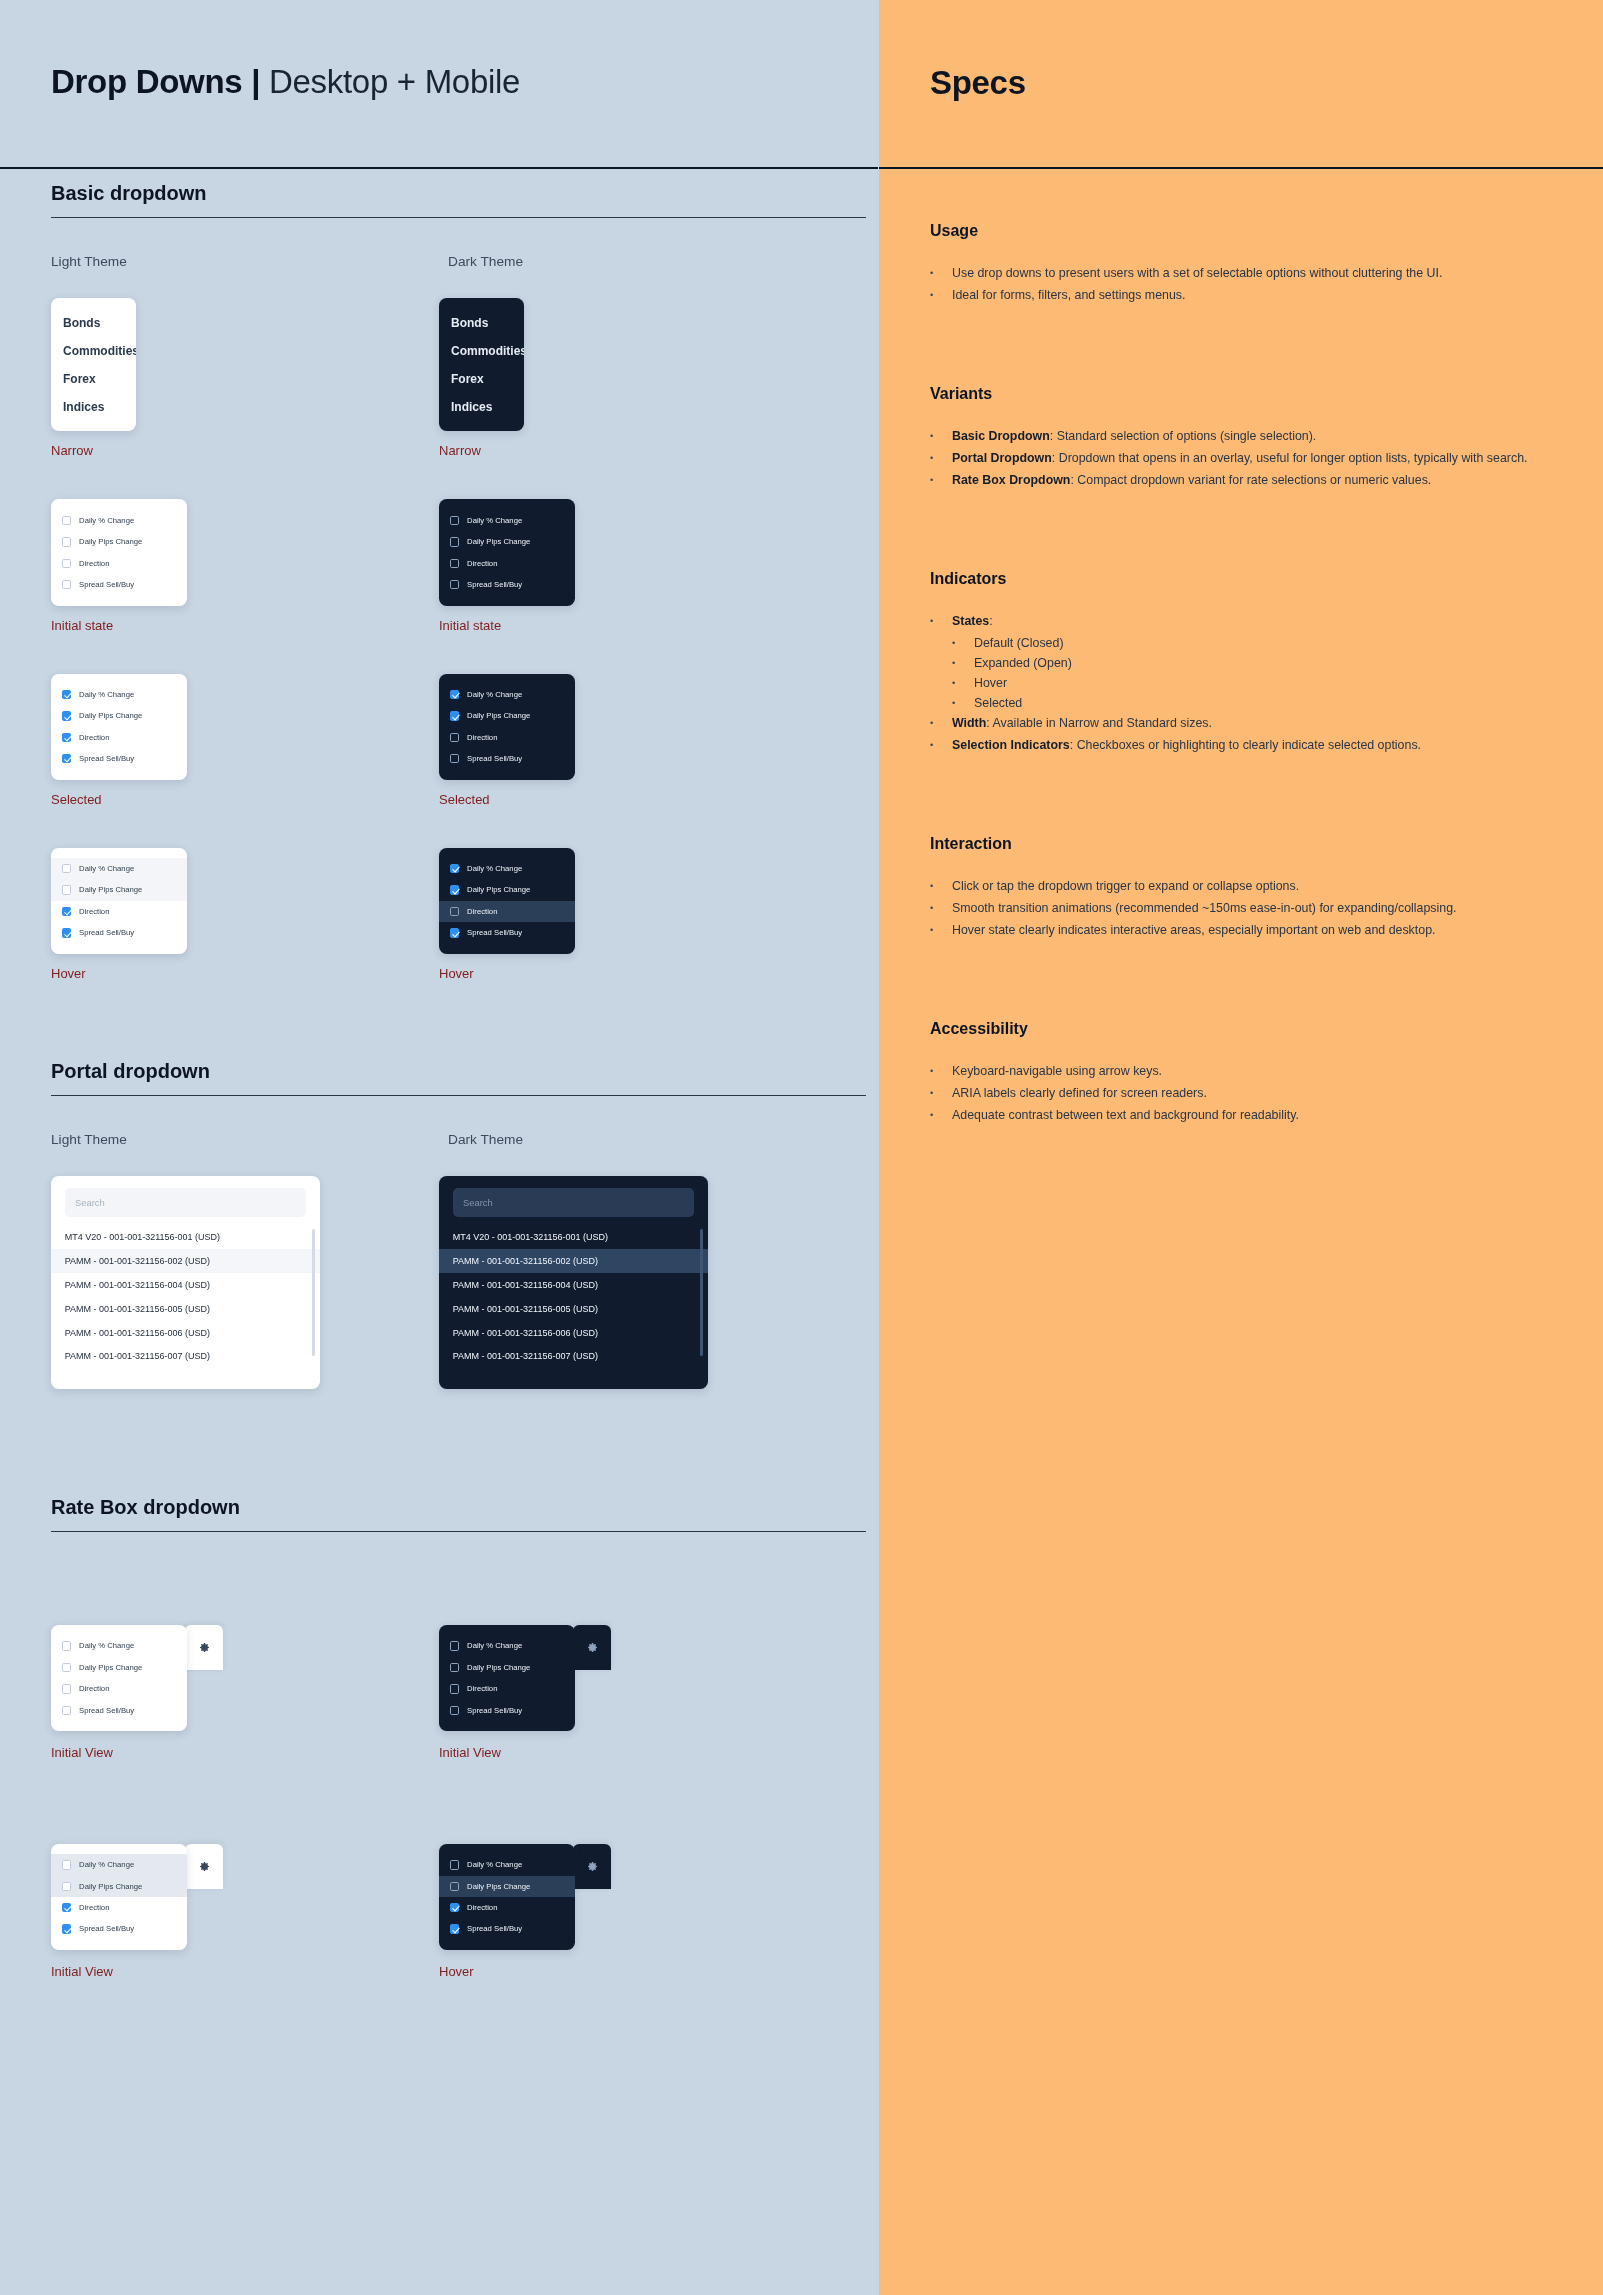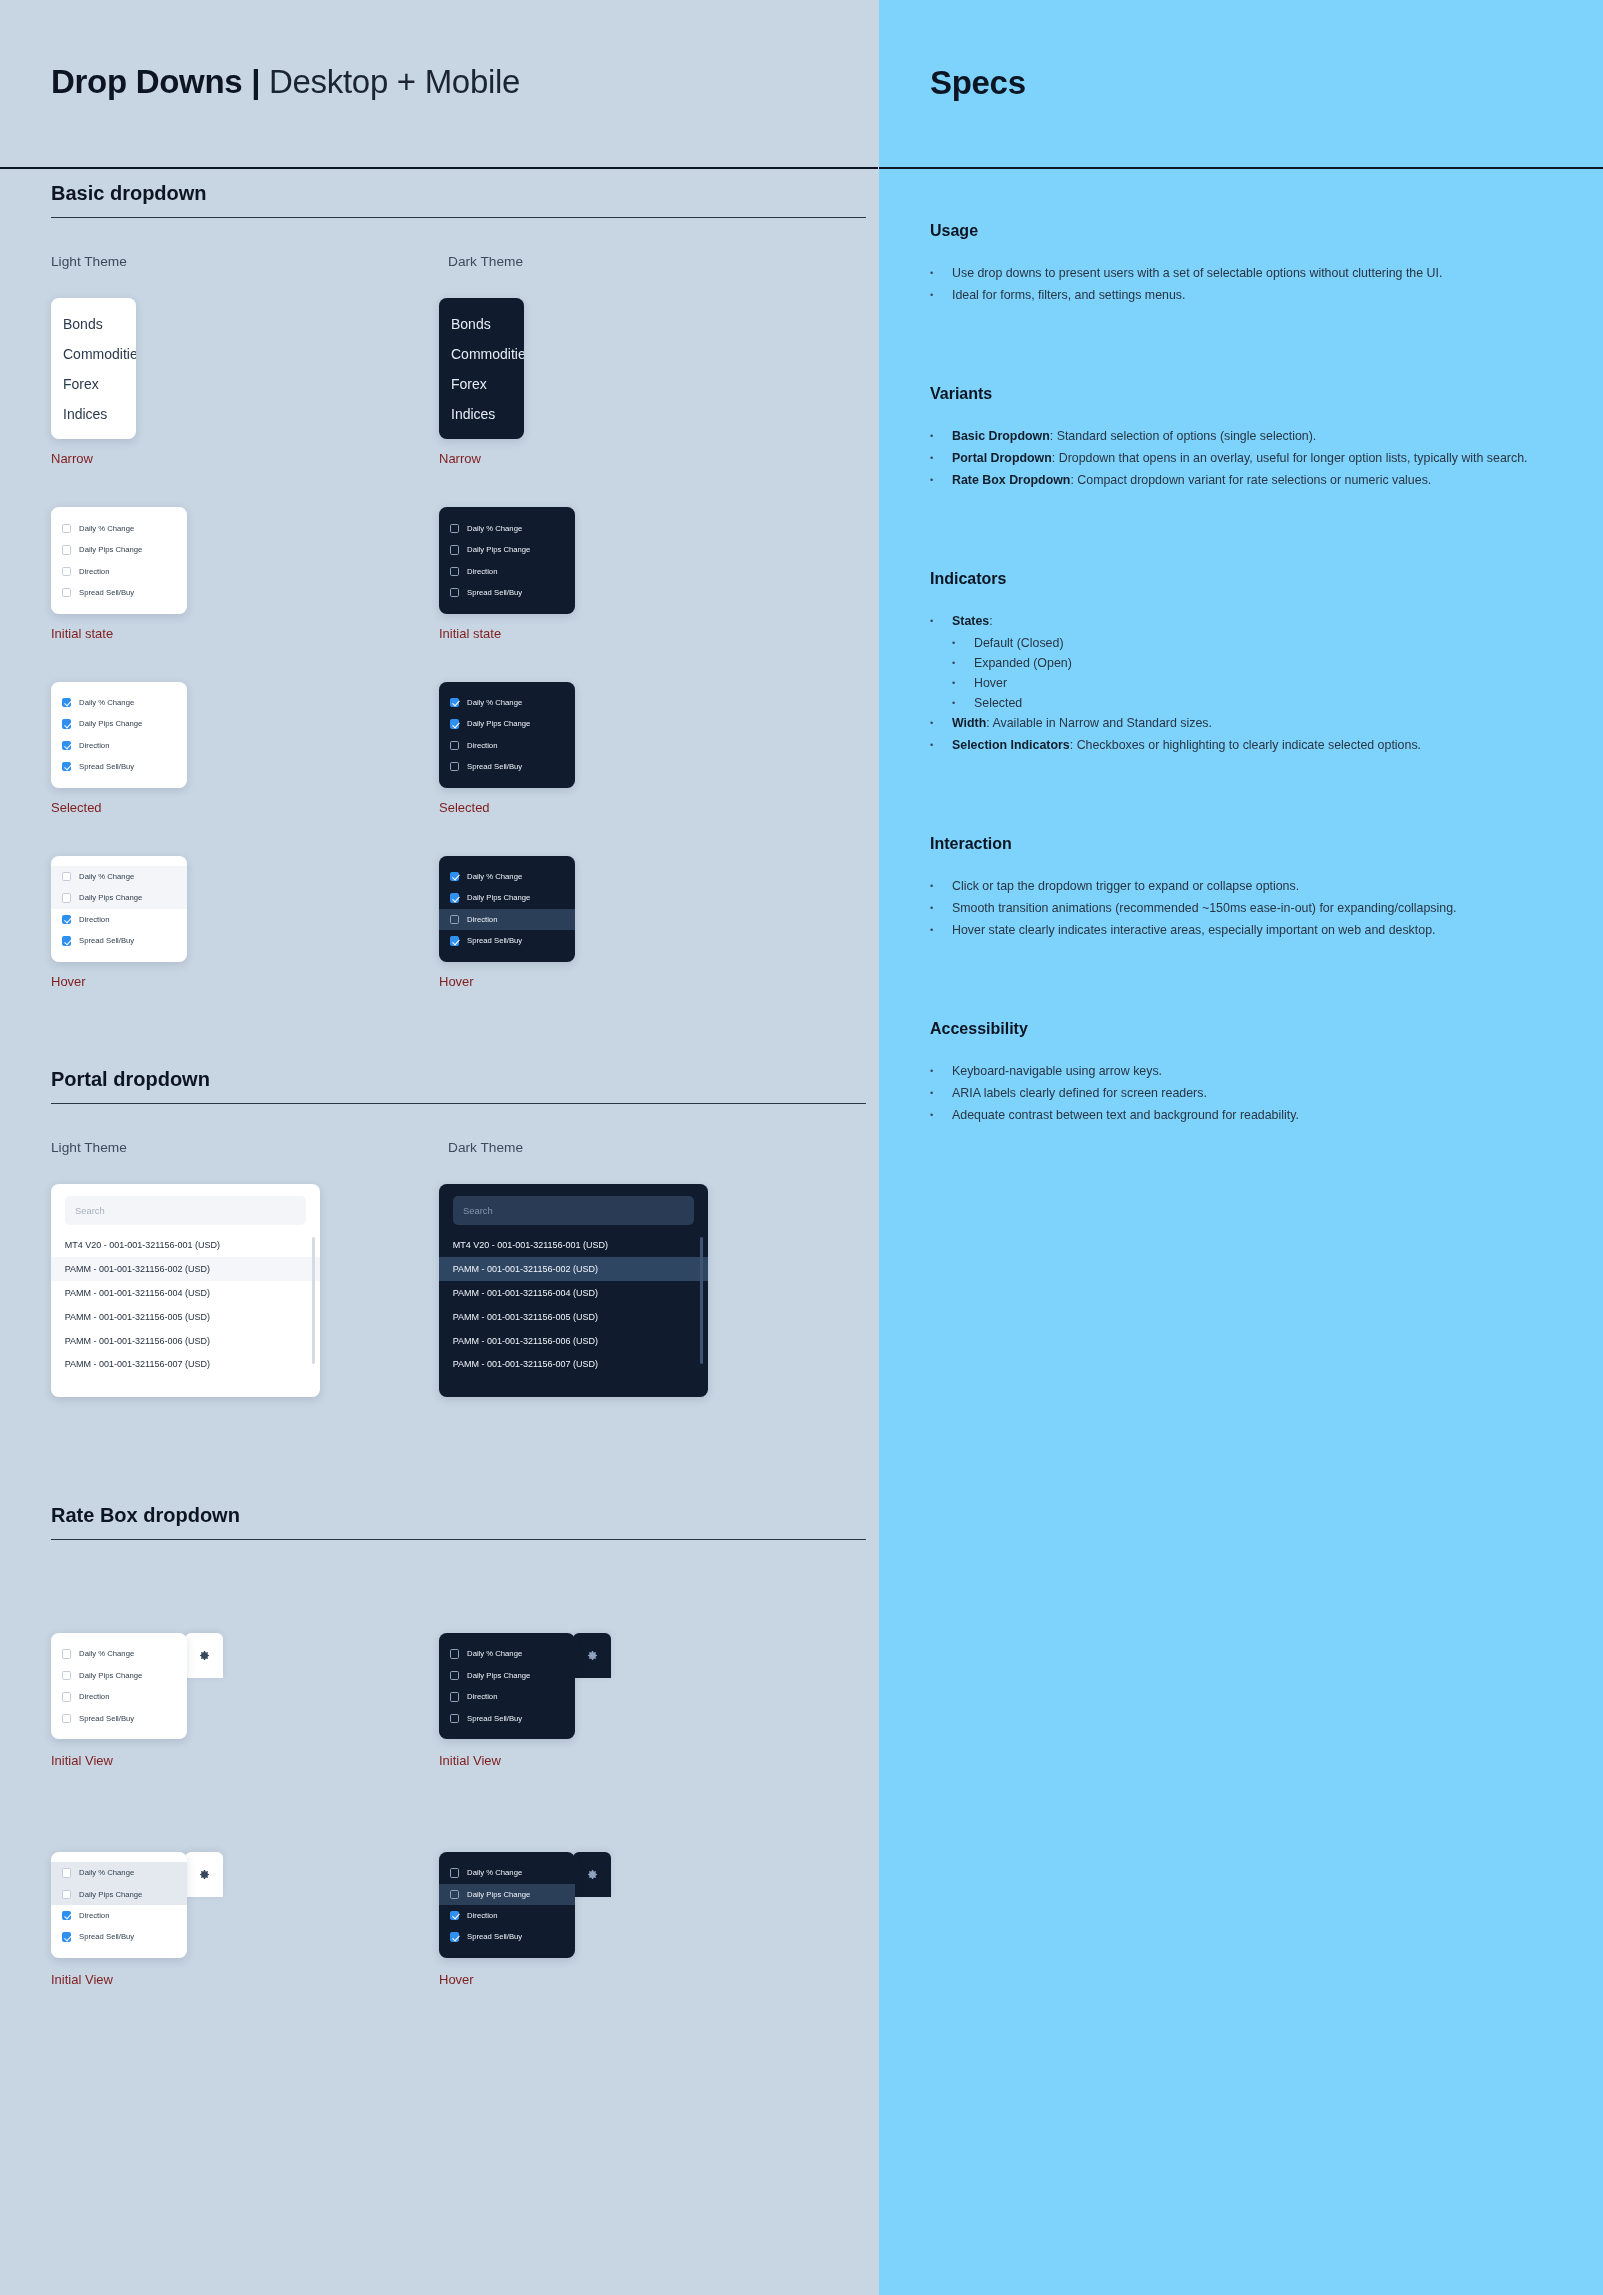--- a/index.html
+++ b/index.html
@@ -12,21 +12,21 @@
 
   
   .left-panel {
     width: 878px; height: 2295px;
     background: #c8d5e3;
     padding: 64px 51px 0 51px;
     position: relative;
   }
   .right-panel {
     width: 725px; height: 2295px;
-    background: #7dd3fc;
+    background: #fdba74;
     padding: 64px 51px 0 51px;
     position: relative;
     border-left: 0.9px solid #c8d5e3;
   }
   .panel-divider-line {
     position: absolute; left: 0; top: 167px; width: 100%; height: 1.7px;
     background: #0e1726;
   }
 
   
@@ -57,21 +57,21 @@
   .card {
     border-radius: 7.7px;
     box-shadow: 0 2.6px 8.6px rgba(20,35,60,0.13);
     overflow: hidden;
   }
   .card.light { background: #ffffff; }
   .card.dark  { background: #101c2e; }
 
   
   .narrow-card { width: 85px; padding: 11px 0; }
-  .narrow-item { font-size: 14px; padding: 6.9px 12px; }
+  .narrow-item { font-size: 12px; padding: 6.9px 12px; font-weight: bold; }
   .card.light .narrow-item { color: #2b3a4d; }
   .card.dark  .narrow-item { color: #e6ecf4; }
 
   
   .cb-card { width: 136px; padding: 10.3px 0; }
   .cb-row { display: flex; align-items: flex-start; gap: 7.7px; padding: 6px 11px; }
   .cb-row.hover-light  { background: #f3f5f9; }
   .cb-row.hover-light-strong { background: #e4e9f0; }
   .cb-row.hover-dark   { background: #2c3f58; }
 

